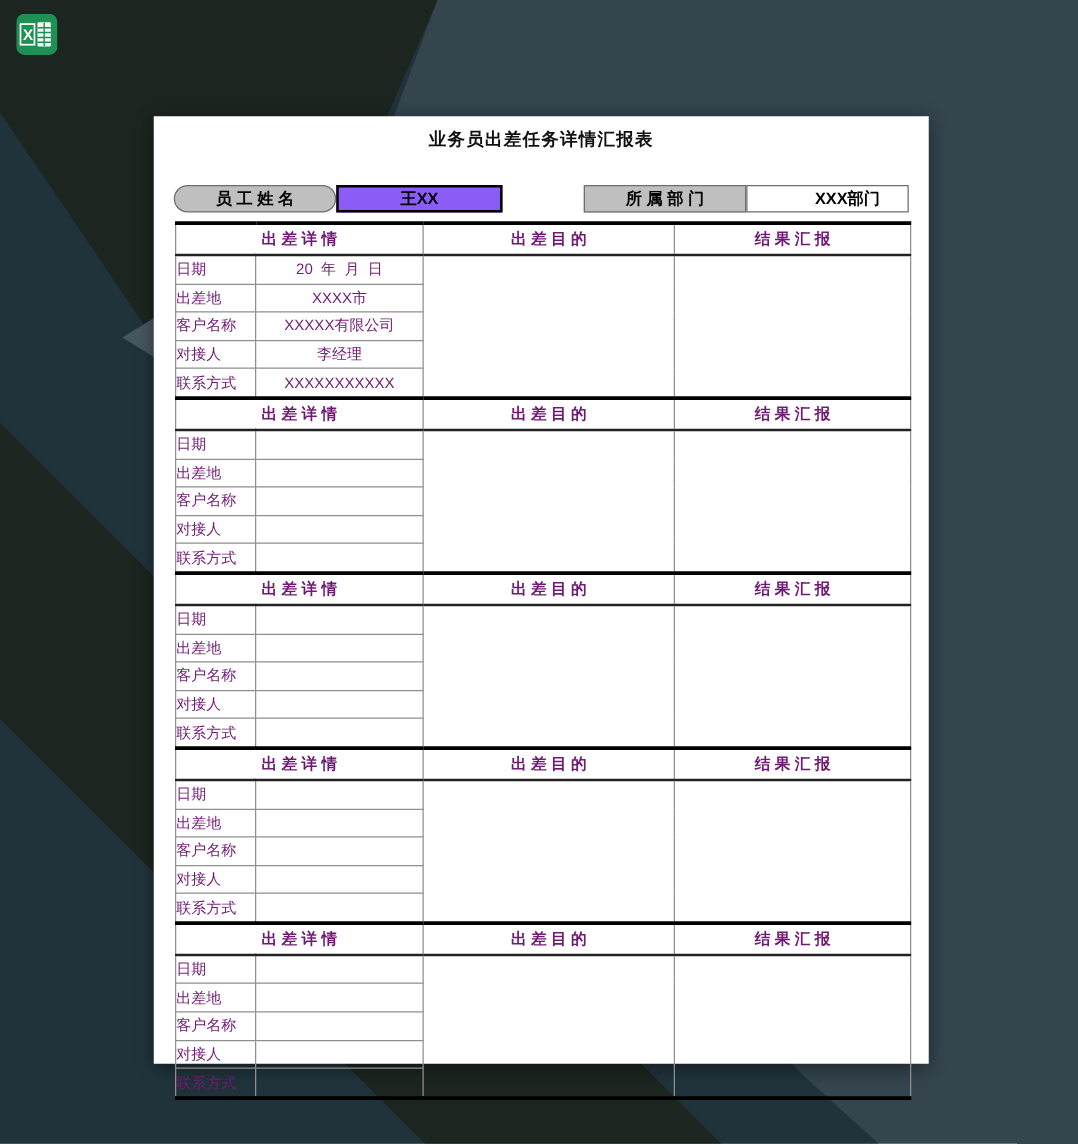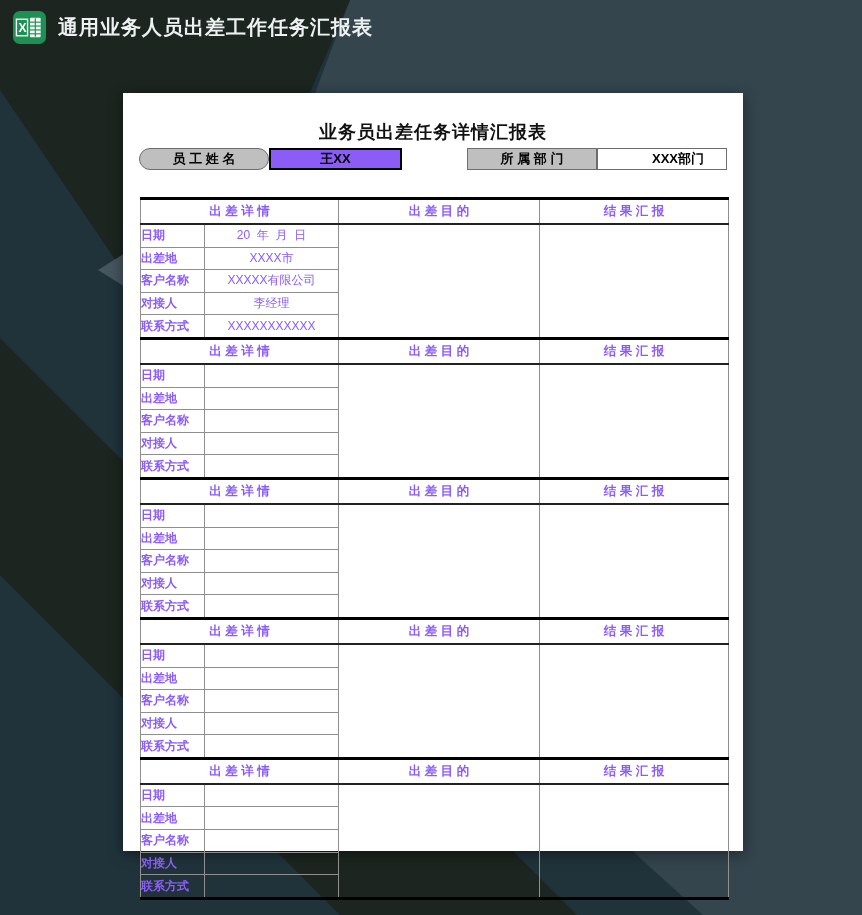--- a/index.html
+++ b/index.html
@@ -37,59 +37,58 @@
     color:var(--titlebar_text,#eef1f1);font-size:20px;font-weight:600;
     margin-left:12px;letter-spacing:1px;white-space:nowrap;
   }
   
   .sheet{
     position:absolute;left:123px;top:93px;width:620px;height:758px;
     background:var(--sheet_bg,#ffffff);
     box-shadow:0 3px 14px rgba(0,0,0,0.45);
   }
   .sheet-title{
-    margin:0;padding-top:27px;text-align:center;
-    font-size:18px;font-weight:bold;color:#111;letter-spacing:1px;
+    margin:0;padding-top:10px;text-align:center;
+    font-size:14px;font-weight:bold;color:#111;letter-spacing:1px;
   }
   
   .field-cell{
     position:absolute;top:55px;height:22px;box-sizing:border-box;
     display:flex;align-items:center;justify-content:center;
     font-size:13px;font-weight:600;color:#000;white-space:pre;
   }
   .field-label{
     background:var(--label_cell_bg,#bfbfbf);
     border:1px solid #6d6d6d;
   }
   .f-label1{left:16px;width:130px;border-radius:11px;}
   .f-value1{left:146px;width:133px;border:2px solid #000;background:#8b5cf6;}
   .f-label2{left:344px;width:130px;}
   .f-value2{left:474px;width:130px;border:1px solid #6d6d6d;background:#fff;padding-left:32px;}
   
   table.report{
     position:absolute;left:17px;top:84px;width:588px;
     border-collapse:collapse;table-layout:fixed;
-    font-size:12px;color:#8b5cf6;
+    font-size:12px;color:#701a75;
     border-left:1px solid #5f5f5f;border-right:1px solid #5f5f5f;
     border-top:3px solid var(--border_dark,#000);
     border-bottom:3px solid var(--border_dark,#000);
-    margin-top:20px;
   }
   table.report td{
     padding:0;vertical-align:middle;overflow:hidden;white-space:pre;
     border:1px solid var(--border_gray,#8f8f8f);
   }
   tr.sech td{
     height:23px;text-align:center;font-weight:600;font-size:12.5px;
     border-top:3px solid var(--border_dark,#000);
     border-bottom:2px solid #222;
     background:#fff;
   }
   tr.d td{height:21.6px;}
-  td.lab{padding-left:5px;font-weight:700;border-right:1px solid #444;}
+  td.lab{padding-left:5px;font-weight:400;border-right:1px solid #444;}
   td.val{text-align:center;}
   td.pur,td.res{border-left:2px solid var(--border_dark,#000);}
 </style>
 </head>
 <body>
 
 <div class="bg-layer bg-teal"></div>
 <div class="bg-layer bg-dark-tl"></div>
 <div class="bg-layer bg-dark-band"></div>
 <div class="bg-accent-tri"></div>
@@ -101,21 +100,20 @@
     <g stroke="#1e9053" stroke-width="1.2">
       <line x1="17.5" y1="11.5" x2="28.5" y2="11.5"></line>
       <line x1="17.5" y1="15.5" x2="28.5" y2="15.5"></line>
       <line x1="17.5" y1="19.5" x2="28.5" y2="19.5"></line>
       <line x1="17.5" y1="23.5" x2="28.5" y2="23.5"></line>
       <line x1="23" y1="7.5" x2="23" y2="26.5"></line>
     </g>
     <rect x="3.5" y="8.5" width="11.5" height="17" fill="none" stroke="#ffffff" stroke-width="1.4"></rect>
     <text x="5.6" y="21.8" font-size="12.5" font-weight="bold" fill="#ffffff" font-family="Liberation Sans, sans-serif">X</text>
   </svg>
-  <span class="app-title">通用业务人员出差工作任务汇报表</span>
 </div>
 
 <div class="sheet">
   <h1 class="sheet-title">业务员出差任务详情汇报表</h1>
 
   <div class="field-cell field-label f-label1">员 工 姓 名</div>
   <div class="field-cell f-value1">王XX</div>
   <div class="field-cell field-label f-label2">所 属 部 门</div>
   <div class="field-cell f-value2">XXX部门</div>
 

